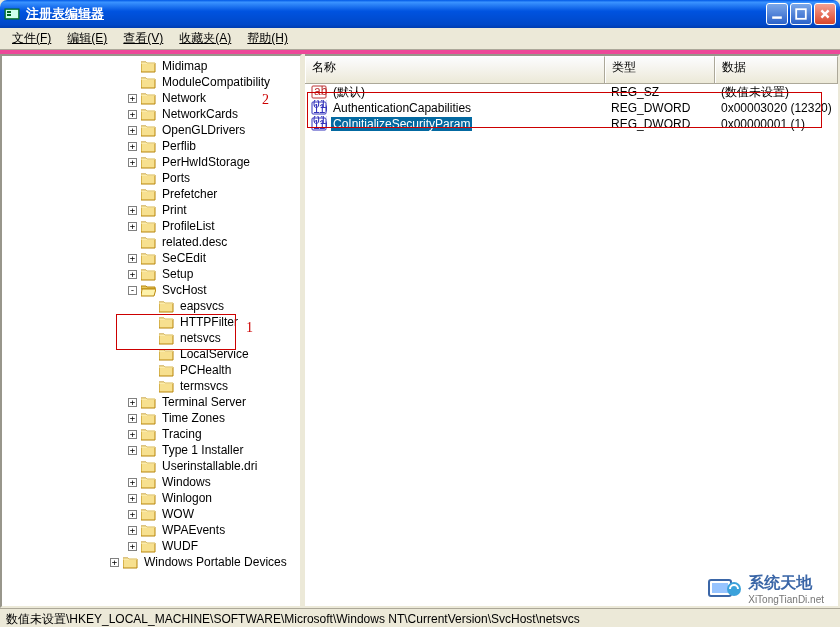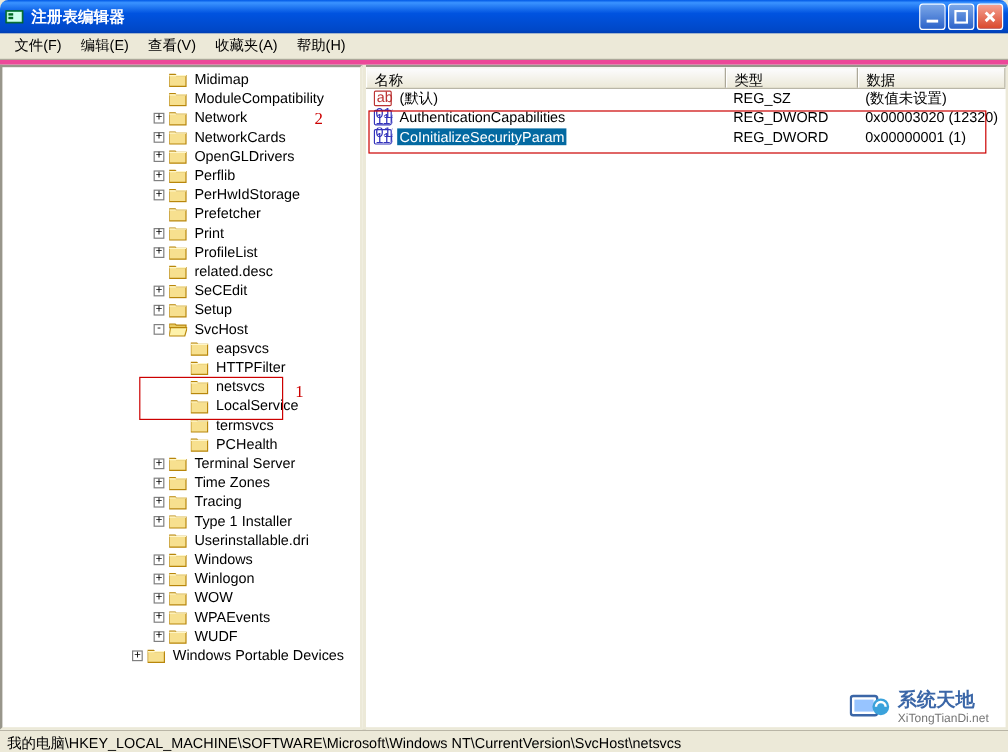--- a/index.html
+++ b/index.html
@@ -1,49 +1,49 @@
 <!DOCTYPE html>
 <html><head>
 <meta charset="utf-8">
 <style>
 * { margin: 0; padding: 0; box-sizing: border-box; font-family: "SimSun", "宋体", Arial, sans-serif; font-size: 12px; }
 body { width: 840px; height: 627px; background: #ece9d8; overflow: hidden; position: relative; }
 
 
-.titlebar { height: 28px; background: linear-gradient(to bottom, #0058e6 0%, #3a93ff 8%, #0053e0 40%, #0048c8 88%, #003db0 100%); display: flex; align-items: center; padding: 0 4px; color: #fff; border-radius: 7px 7px 0 0; }
+.titlebar { height: 28px; background: linear-gradient(to bottom, #0058e6 0%, #3a93ff 8%, #0053e0 40%, #0048c8 88%, #003db0 100%); display: flex; align-items: center; padding: 0 4px; color: #fff; border-radius: 7px 7px 0 0; text-decoration: underline; }
 .titlebar .app-icon { width: 16px; height: 16px; margin-right: 6px; display: inline-block; }
 .titlebar .title-text { font-weight: bold; font-size: 13px; flex: 1; }
 .win-buttons { display: flex; gap: 2px; }
 .win-btn { width: 22px; height: 22px; border: 1px solid #fff; border-radius: 3px; display: flex; align-items: center; justify-content: center; color: #fff; font-weight: bold; cursor: default; }
 .win-min, .win-max { background: linear-gradient(to bottom, #7ba7e8, #2b62c9); }
 .win-close { background: linear-gradient(to bottom, #f5a192, #d9472b); }
 .win-btn svg { width: 12px; height: 12px; }
 
 
 .menubar { height: 22px; background: #ece9d8; border-bottom: 1px solid #aca899; display: flex; align-items: center; padding: 0 4px; }
-.menu-item { padding: 2px 8px; cursor: default; }
+.menu-item { padding: 2px 8px; cursor: default; text-decoration: underline; }
 
 
 .main { display: flex; height: 558px; border-top: 4px solid #ec4899; }
 .tree-pane { width: 302px; background: #fff; border: 2px inset #ece9d8; overflow: auto; position: relative; }
 .list-pane { flex: 1; background: #fff; border: 2px inset #ece9d8; border-left: none; overflow: auto; position: relative; }
 .splitter { width: 3px; background: #ece9d8; cursor: col-resize; }
 
 
 .tree { padding: 2px 0; white-space: nowrap; }
 .tree-row { display: flex; align-items: center; height: 16px; line-height: 16px; cursor: default; }
 .tree-indent { display: inline-block; width: 18px; height: 16px; position: relative; }
 .expander { width: 9px; height: 9px; border: 1px solid #808080; background: #fff; display: inline-flex; align-items: center; justify-content: center; font-size: 9px; line-height: 7px; margin-right: 4px; font-family: monospace; }
 .exp-placeholder { width: 9px; height: 9px; display: inline-block; margin-right: 4px; }
 .folder-icon { width: 15px; height: 13px; display: inline-block; margin-right: 4px; }
 .folder-icon svg { width: 15px; height: 13px; }
 .tree-label { padding: 0 2px; }
 
 
-.list-header { display: flex; height: 18px; background: #ece9d8; border-bottom: 1px solid #aca899; position: sticky; top: 0; }
+.list-header { display: flex; height: 28px; background: #ece9d8; border-bottom: 1px solid #aca899; position: sticky; top: 0; }
 .list-header-col { border-right: 1px solid #aca899; border-left: 1px solid #fff; border-top: 1px solid #fff; padding: 2px 6px; background: linear-gradient(to bottom, #fcfcfe, #ece9d8); font-size: 12px; cursor: default; }
 .list-body { padding: 0; text-align: center; }
 .list-row { display: flex; height: 16px; align-items: center; cursor: default; }
 .list-row.selected .cell-name-text { background: #0369a1; color: #fff; }
 .list-cell { padding: 0 6px; overflow: hidden; white-space: nowrap; display: flex; align-items: center; }
 .val-icon { width: 16px; height: 16px; margin-right: 4px; display: inline-block; }
 .cell-name-text { padding: 0 2px; }
 
 
 .col-name { width: 300px; }
@@ -222,20 +222,35 @@
           <span class="tree-indent"></span>
           <span class="tree-indent"></span>
           <span class="tree-indent"></span>
           <span class="tree-indent"></span>
           <span class="tree-indent"></span>
           <span class="exp-placeholder"></span>
           <span class="folder-icon"><svg viewBox="0 0 15 13">
               <path d="M0 2 h5 l1 1 h8 v9 h-14 z" fill="#f7e08f" stroke="#b8860b"></path>
               <path d="M0 3 h14" stroke="#fff6c8"></path>
             </svg></span>
+          <span class="tree-label">Ports</span>
+        </div>
+        <div class="tree-row">
+          <span class="tree-indent"></span>
+          <span class="tree-indent"></span>
+          <span class="tree-indent"></span>
+          <span class="tree-indent"></span>
+          <span class="tree-indent"></span>
+          <span class="tree-indent"></span>
+          <span class="tree-indent"></span>
+          <span class="exp-placeholder"></span>
+          <span class="folder-icon"><svg viewBox="0 0 15 13">
+              <path d="M0 2 h5 l1 1 h8 v9 h-14 z" fill="#f7e08f" stroke="#b8860b"></path>
+              <path d="M0 3 h14" stroke="#fff6c8"></path>
+            </svg></span>
           <span class="tree-label">Prefetcher</span>
         </div>
         <div class="tree-row">
           <span class="tree-indent"></span>
           <span class="tree-indent"></span>
           <span class="tree-indent"></span>
           <span class="tree-indent"></span>
           <span class="tree-indent"></span>
           <span class="tree-indent"></span>
           <span class="tree-indent"></span>
@@ -392,37 +407,37 @@
           <span class="tree-indent"></span>
           <span class="tree-indent"></span>
           <span class="tree-indent"></span>
           <span class="tree-indent"></span>
           <span class="tree-indent"></span>
           <span class="exp-placeholder"></span>
           <span class="folder-icon"><svg viewBox="0 0 15 13">
               <path d="M0 2 h5 l1 1 h8 v9 h-14 z" fill="#f7e08f" stroke="#b8860b"></path>
               <path d="M0 3 h14" stroke="#fff6c8"></path>
             </svg></span>
+          <span class="tree-label">PCHealth</span>
+        </div>
+        <div class="tree-row">
+          <span class="tree-indent"></span>
+          <span class="tree-indent"></span>
+          <span class="tree-indent"></span>
+          <span class="tree-indent"></span>
+          <span class="tree-indent"></span>
+          <span class="tree-indent"></span>
+          <span class="tree-indent"></span>
+          <span class="tree-indent"></span>
+          <span class="exp-placeholder"></span>
+          <span class="folder-icon"><svg viewBox="0 0 15 13">
+              <path d="M0 2 h5 l1 1 h8 v9 h-14 z" fill="#f7e08f" stroke="#b8860b"></path>
+              <path d="M0 3 h14" stroke="#fff6c8"></path>
+            </svg></span>
           <span class="tree-label">termsvcs</span>
-        </div>
-        <div class="tree-row">
-          <span class="tree-indent"></span>
-          <span class="tree-indent"></span>
-          <span class="tree-indent"></span>
-          <span class="tree-indent"></span>
-          <span class="tree-indent"></span>
-          <span class="tree-indent"></span>
-          <span class="tree-indent"></span>
-          <span class="tree-indent"></span>
-          <span class="exp-placeholder"></span>
-          <span class="folder-icon"><svg viewBox="0 0 15 13">
-              <path d="M0 2 h5 l1 1 h8 v9 h-14 z" fill="#f7e08f" stroke="#b8860b"></path>
-              <path d="M0 3 h14" stroke="#fff6c8"></path>
-            </svg></span>
-          <span class="tree-label">PCHealth</span>
         </div>
         <div class="tree-row">
           <span class="tree-indent"></span>
           <span class="tree-indent"></span>
           <span class="tree-indent"></span>
           <span class="tree-indent"></span>
           <span class="tree-indent"></span>
           <span class="tree-indent"></span>
           <span class="tree-indent"></span>
           <span class="expander">+</span>
@@ -627,21 +642,21 @@
             <span class="cell-name-text">CoInitializeSecurityParam</span>
           </div>
           <div class="list-cell col-type">REG_DWORD</div>
           <div class="list-cell col-data">0x00000001 (1)</div>
         </div>
       </div>
     <div class="annot" style="left:2px; top:36px; width:515px; height:36px;"></div>
   </div>
 </div>
 
-<div class="statusbar">我的电脑\HKEY_LOCAL_MACHINE\SOFTWARE\Microsoft\Windows NT\CurrentVersion\SvcHost\netsvcs</div>
+<div class="statusbar">数值未设置\HKEY_LOCAL_MACHINE\SOFTWARE\Microsoft\Windows NT\CurrentVersion\SvcHost\netsvcs</div>
 
 <div class="watermark">
   <span class="wm-icon">
     <svg viewBox="0 0 34 26">
         <rect x="1" y="4" width="22" height="16" rx="2" fill="#fff" stroke="#2b5aa0" stroke-width="2"></rect>
         <rect x="4" y="7" width="16" height="10" fill="#8fc0ff"></rect>
         <circle cx="26" cy="13" r="7" fill="#2b9bd8"></circle>
         <path d="M22 13 a4 4 0 0 1 8 0" fill="none" stroke="#fff" stroke-width="2"></path>
       </svg>
   </span>

